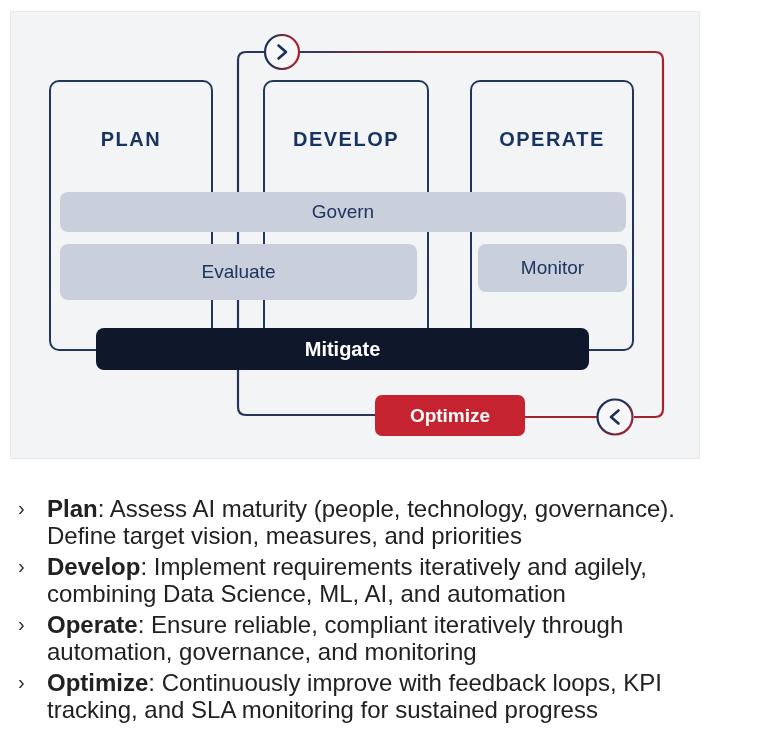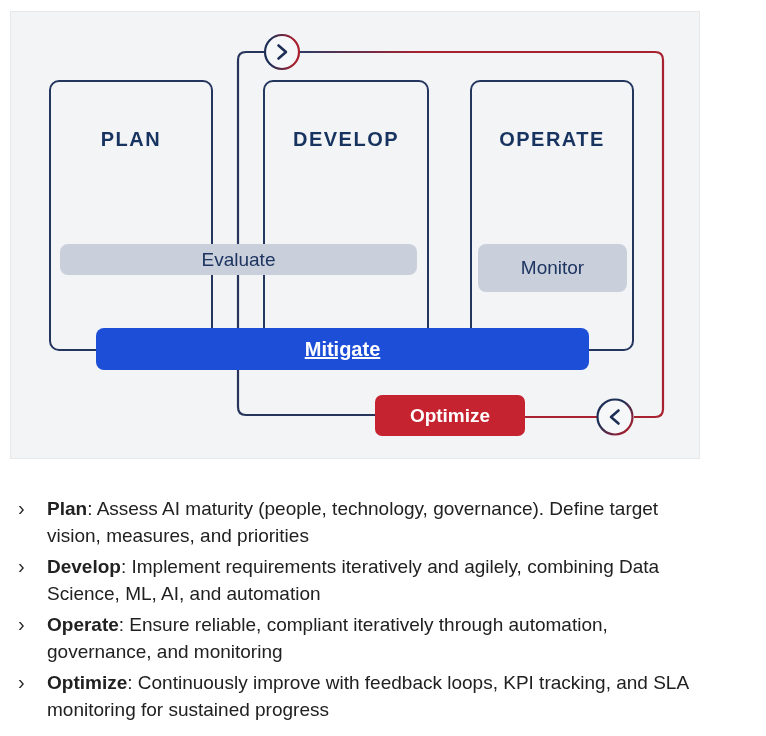--- a/index.html
+++ b/index.html
@@ -6,26 +6,26 @@
     font-family:"Liberation Sans", sans-serif;}
   .panel{position:relative;margin:11px 0 0 10px;width:690px;height:448px;
     background:#f3f4f6;border:1px solid #e7e8ea;box-sizing:border-box;}
   .loop-svg{position:absolute;left:0;top:0;z-index:1;}
   .phase-box{position:absolute;border:2px solid #24365e;border-radius:10px;z-index:0;box-sizing:border-box;}
   .phase-label{position:absolute;top:46px;left:0;right:0;text-align:center;
     font-weight:bold;font-size:20px;letter-spacing:1.5px;color:#17335f;}
   .bar{position:absolute;z-index:2;border-radius:8px;display:flex;align-items:center;justify-content:center;
     box-sizing:border-box;}
   .bar.light{background:#cacfdc;color:#1d3560;font-size:19px;}
-  .bar.slate{background:#1d4ed8;color:#ffffff;font-size:20px;font-weight:bold;text-decoration:underline;}
+  .bar.slate{background:#0f172a;color:#ffffff;font-size:20px;font-weight:bold;}
   .bar.red{background:#c5232f;color:#ffffff;font-size:19px;font-weight:bold;border-radius:7px;}
   .bullets{margin:36px 0 0 18px;width:730px;}
   .bullet-row{display:flex;margin-bottom:4px;}
   .bullet-marker{width:29px;flex:0 0 29px;font-size:20px;line-height:27px;color:#2a2a2a;}
-  .bullet-text{width:662px;font-size:19px;line-height:27px;color:#212121;}
+  .bullet-text{width:662px;font-size:24px;line-height:27px;color:#212121;}
   .bullet-text b{font-weight:bold;}
 </style>
 </head>
 <body>
 
 <div class="panel">
 
   <svg class="loop-svg" width="690" height="448" viewBox="0 0 690 448">
     <defs>
       <linearGradient id="topGrad" x1="288" y1="40" x2="560" y2="40" gradientUnits="userSpaceOnUse">
@@ -59,21 +59,22 @@
   <div class="phase-box" style="left:38px;top:68px;width:164px;height:271px;">
     <div class="phase-label">PLAN</div>
   </div>
   <div class="phase-box" style="left:252px;top:68px;width:166px;height:271px;">
     <div class="phase-label">DEVELOP</div>
   </div>
   <div class="phase-box" style="left:459px;top:68px;width:164px;height:271px;">
     <div class="phase-label">OPERATE</div>
   </div>
 
-  <div class="bar light" style="left:49px;top:232px;width:357px;height:31px;">Evaluate</div>
+  <div class="bar light" style="left:49px;top:180px;width:566px;height:40px;">Govern</div>
+  <div class="bar light" style="left:49px;top:232px;width:357px;height:56px;">Evaluate</div>
   <div class="bar light" style="left:467px;top:232px;width:149px;height:48px;">Monitor</div>
   <div class="bar slate" style="left:85px;top:316px;width:493px;height:42px;">Mitigate</div>
   <div class="bar red" style="left:364px;top:383px;width:150px;height:41px;">Optimize</div>
 </div>
 
 <div class="bullets">
   <div class="bullet-row">
     <span class="bullet-marker">›</span>
     <div class="bullet-text"><b>Plan</b><span>: Assess AI maturity (people, technology, governance). Define target vision, measures, and priorities</span></div>
   </div>

